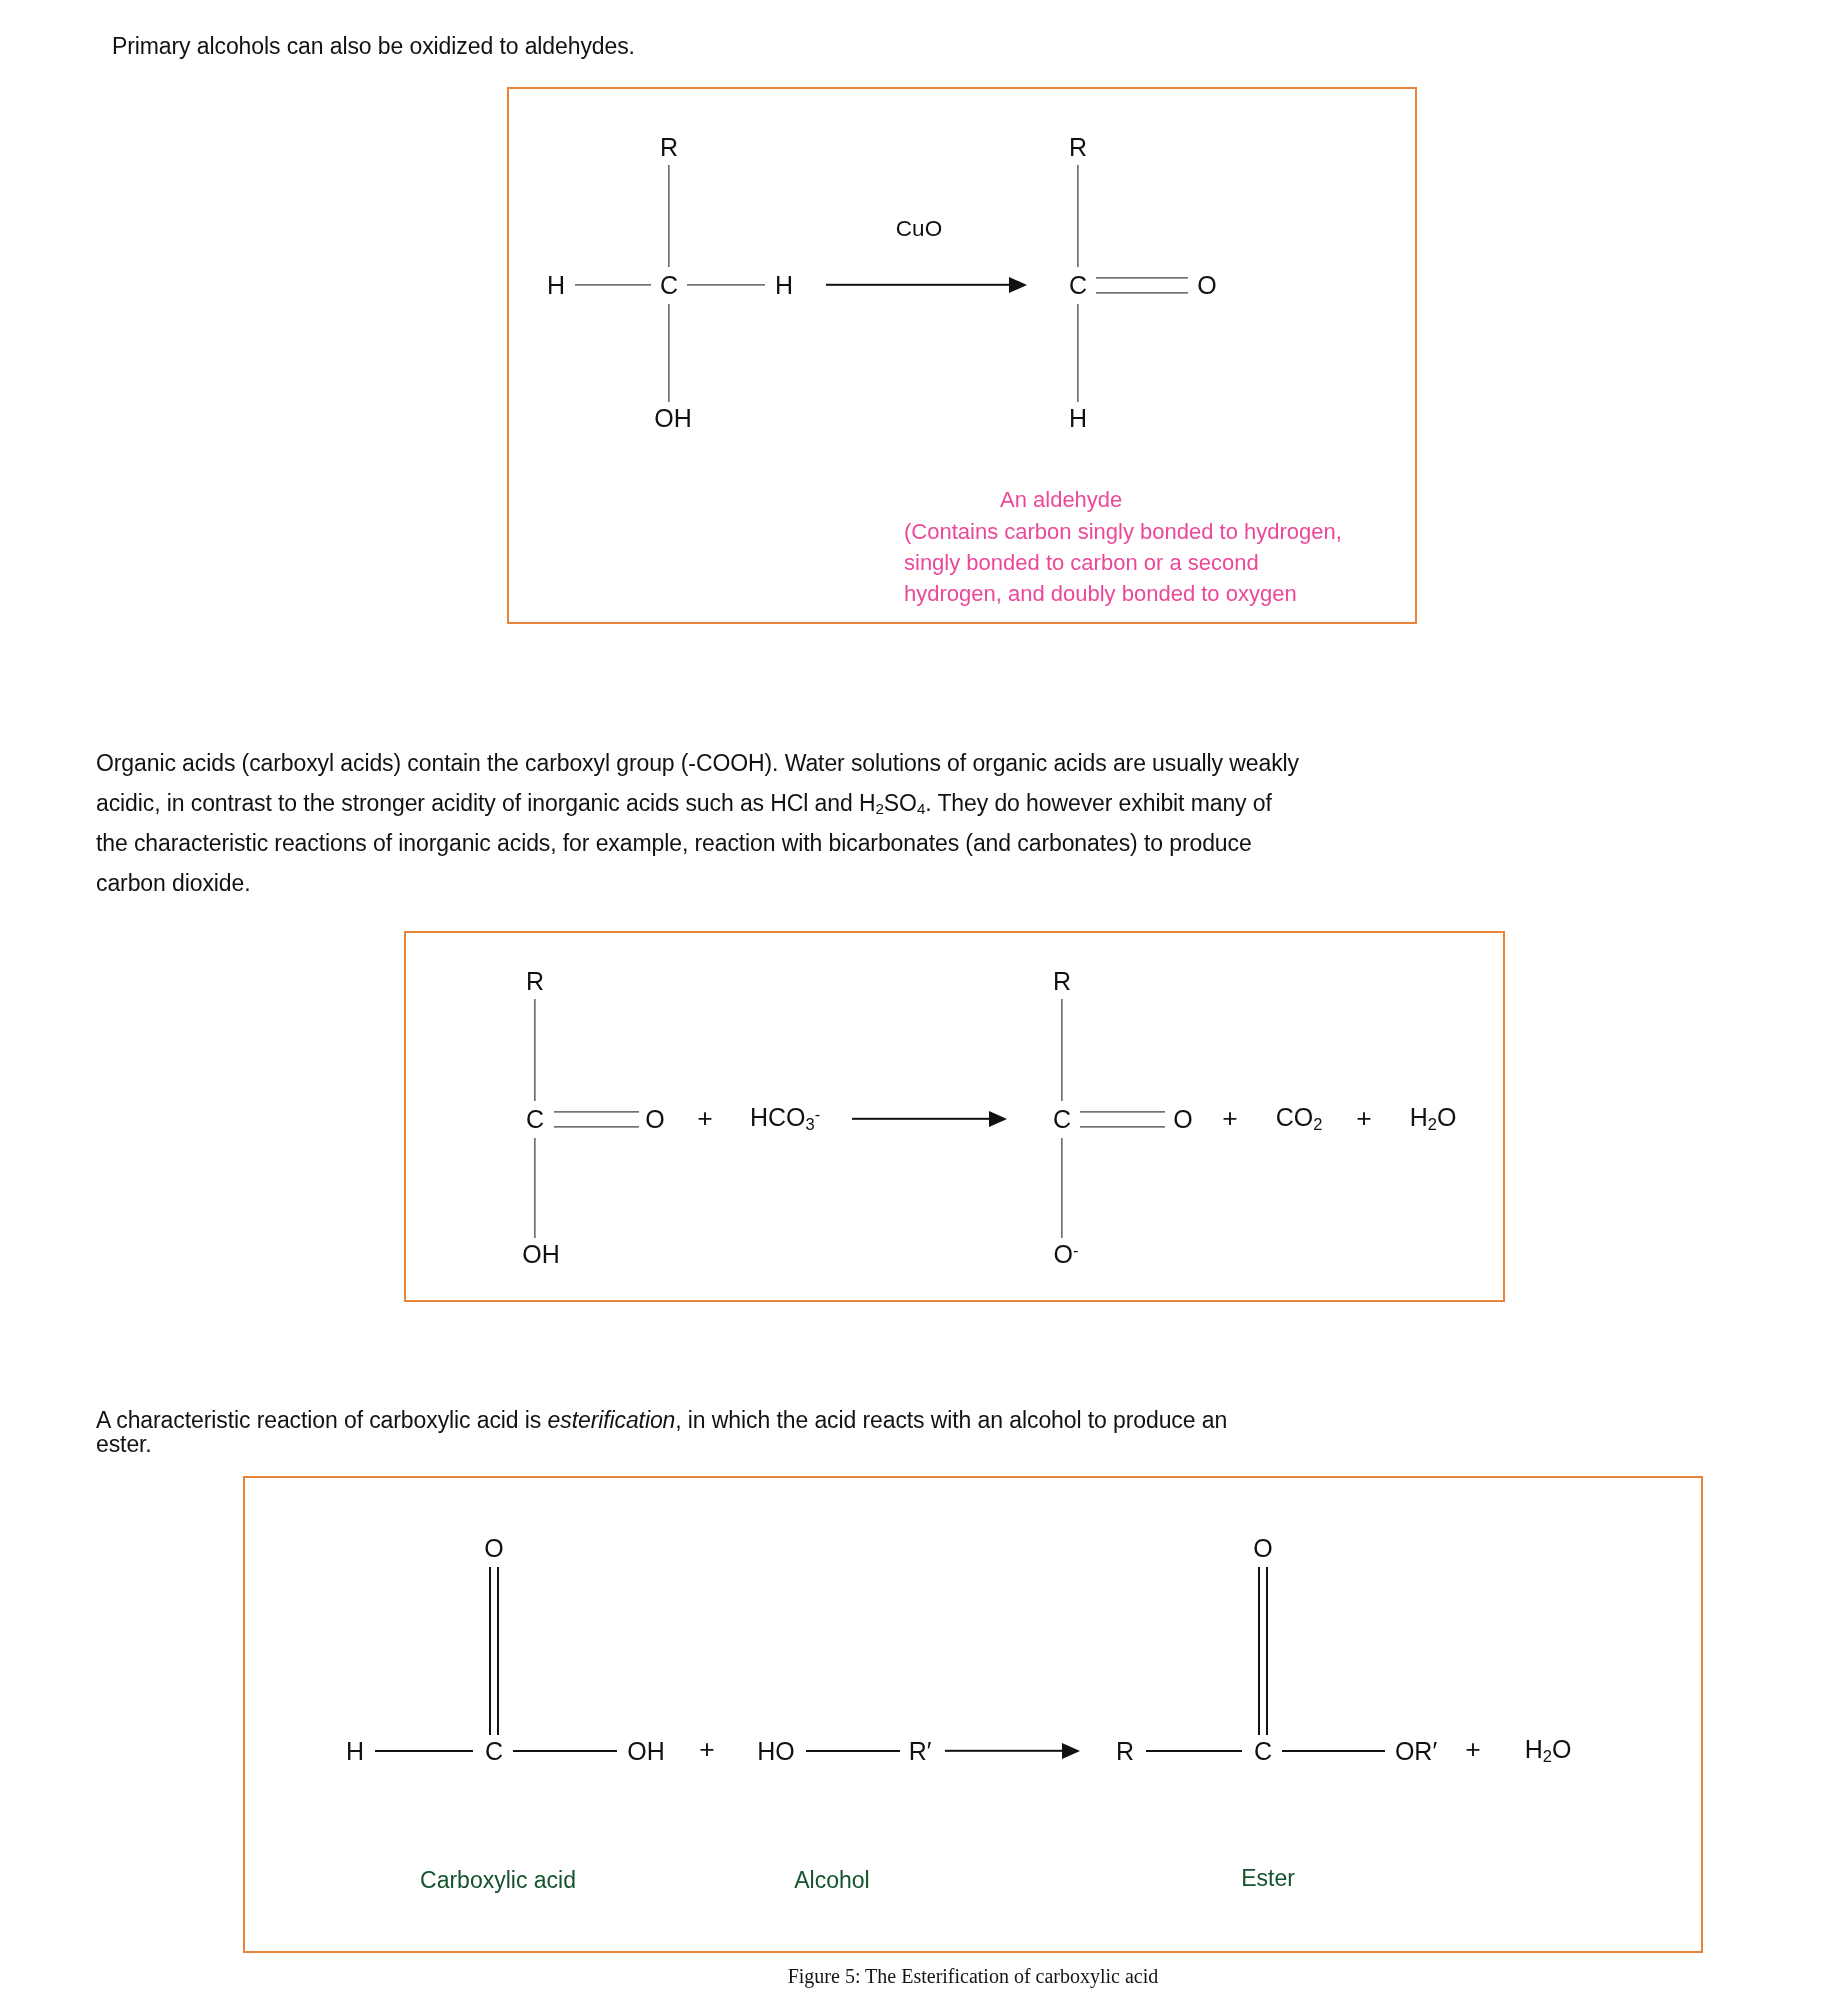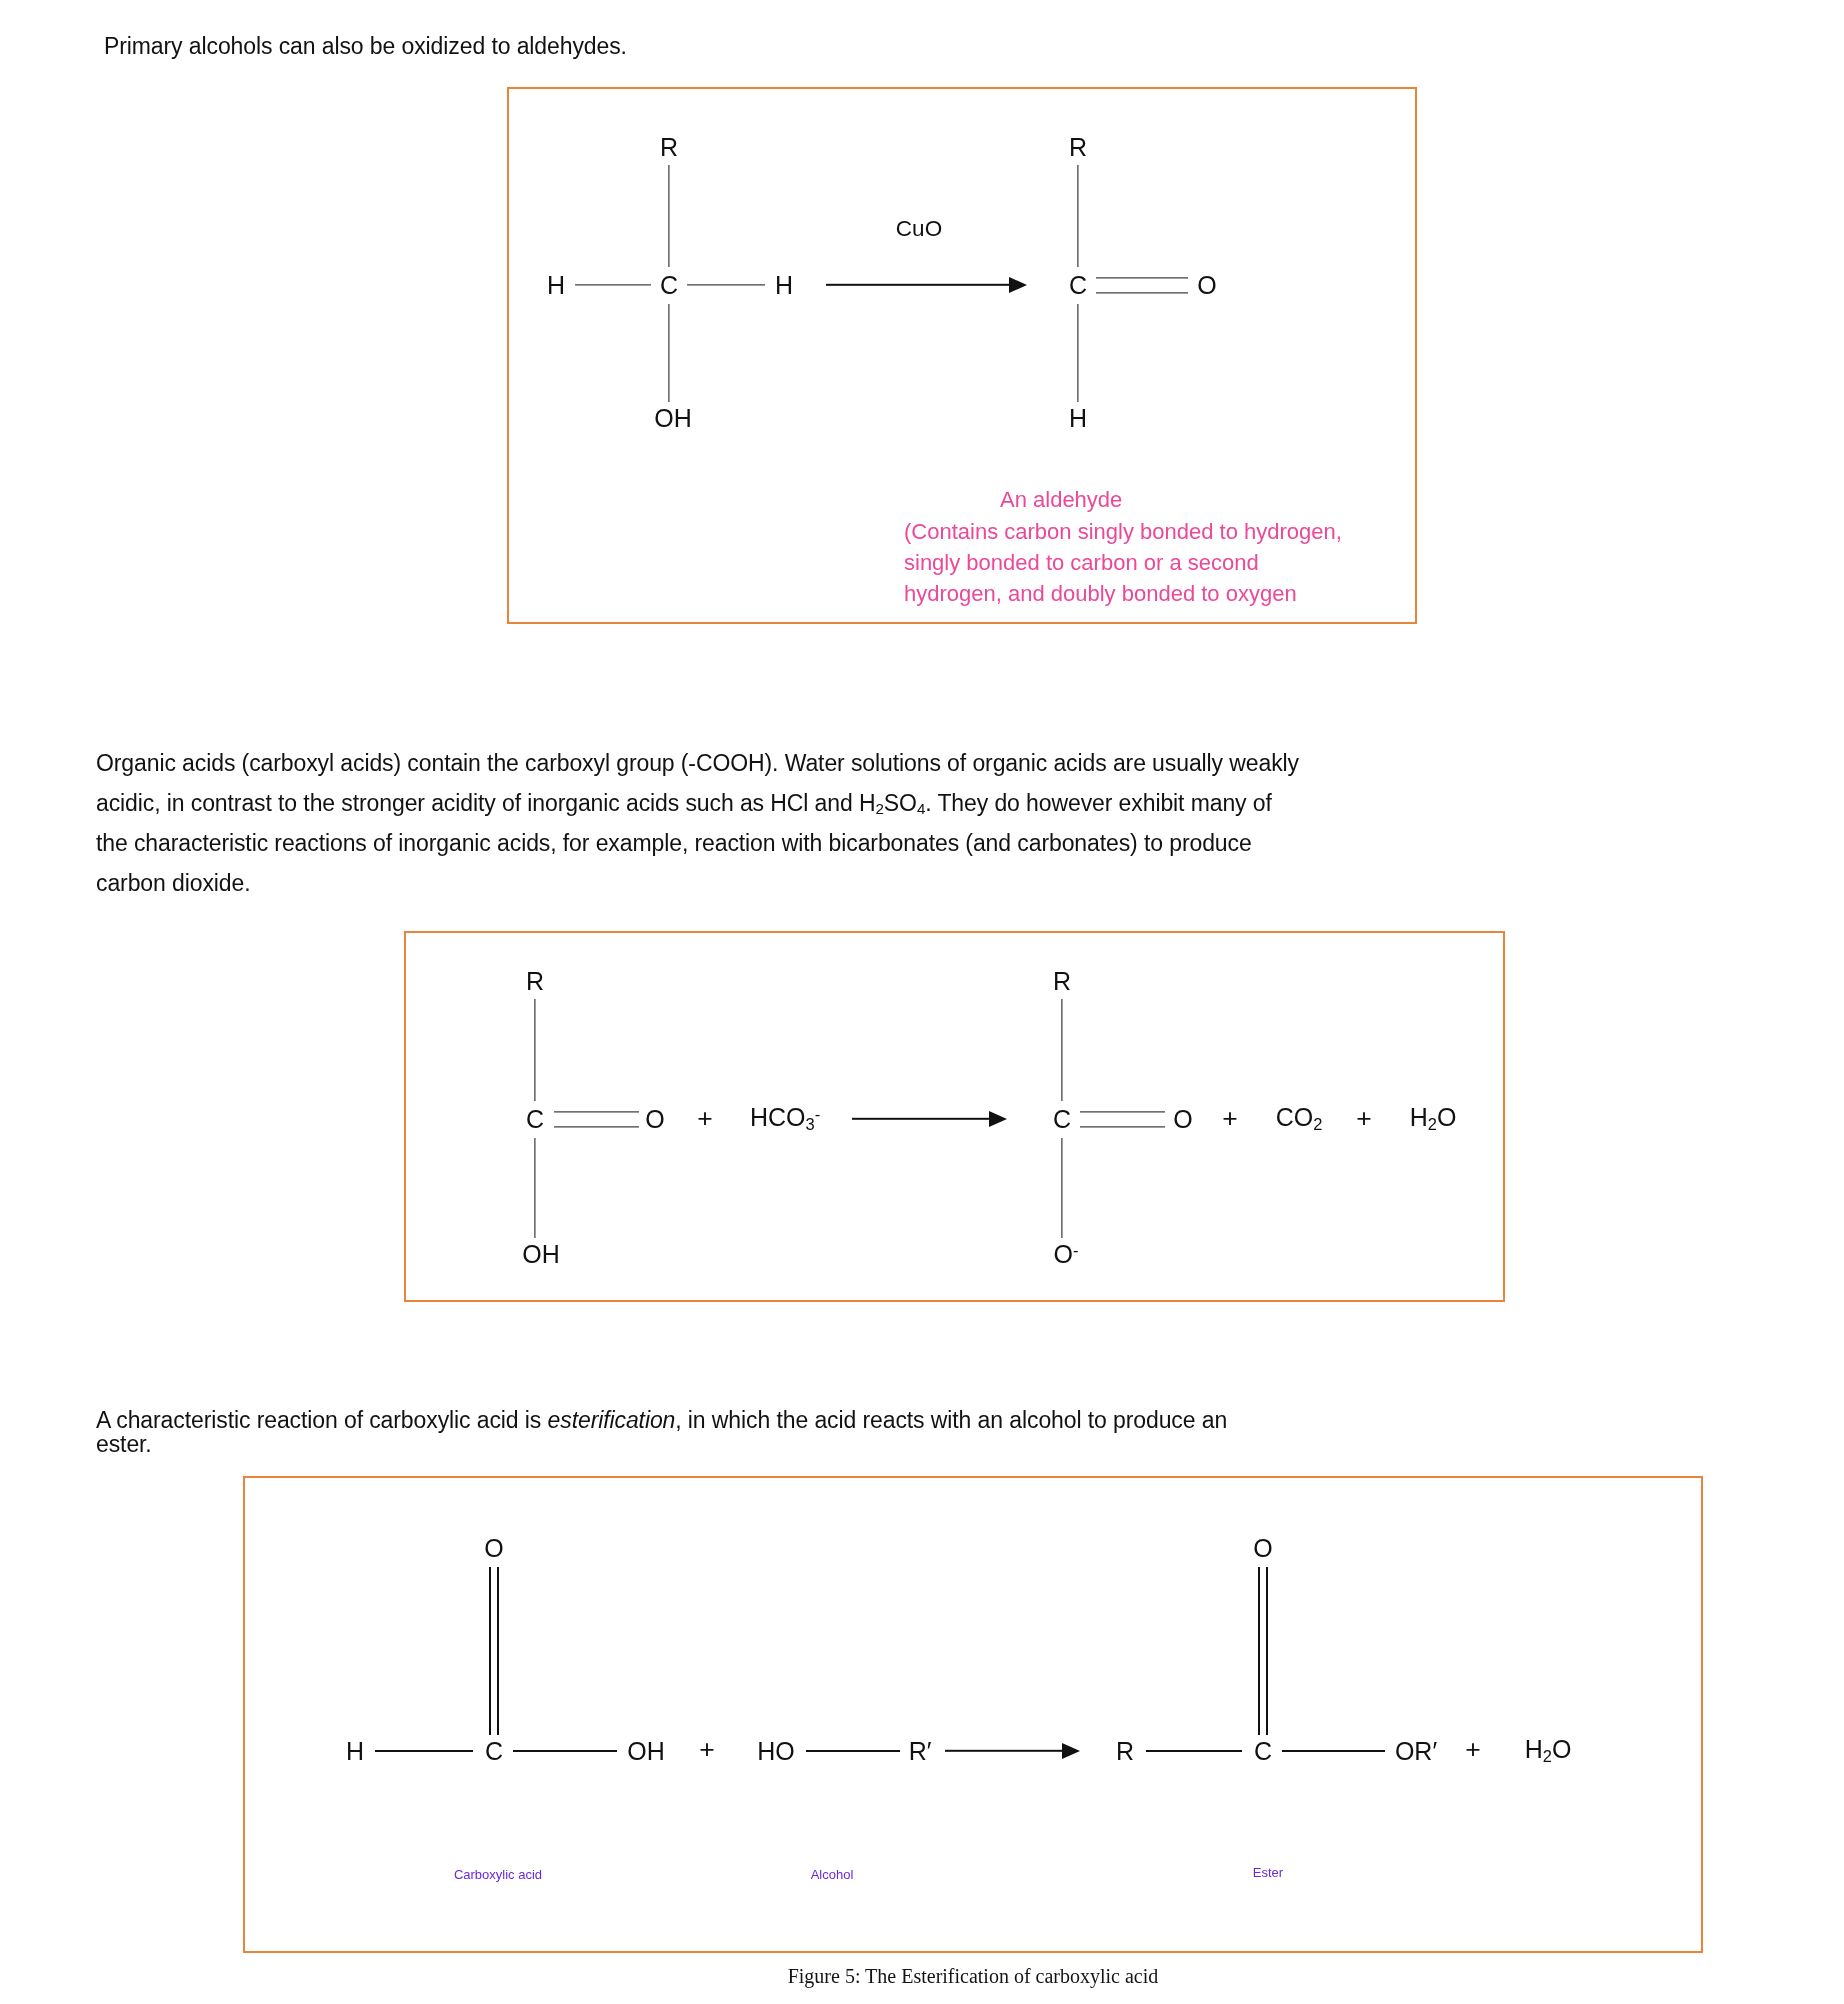--- a/index.html
+++ b/index.html
@@ -141,32 +141,32 @@
   .note {
     position: absolute;
     font-size: 22px;
     line-height: 1.42;
     color: #ec4899;
     white-space: pre-line;
   }
 
   .sublabel {
     position: absolute;
-    font-size: 13px;
-    color: #6d28d9;
+    font-size: 23px;
+    color: #14532d;
     transform: translateX(-50%);
     white-space: nowrap;
   }
 </style>
 </head>
 <body>
 
 <div class="page">
 
-  <div class="para" style="left:104px; top:30px; width:1524px;">
+  <div class="para" style="left:112px; top:30px; width:1524px;">
     <span>Primary alcohols can also be oxidized to aldehydes.</span>
   </div>
 
   <div class="figbox" style="left:507px; top:87px; width:910px; height:537px;">
 
     <div class="atom" style="left:160px; top:58px;">R</div>
     <div class="bond-v" style="left:160px; top:76px; height:102px;"></div>
 
     <div class="atom" style="left:47px; top:196px;">H</div>
     <div class="bond-h" style="left:66px; top:196px; width:76px;"></div>

